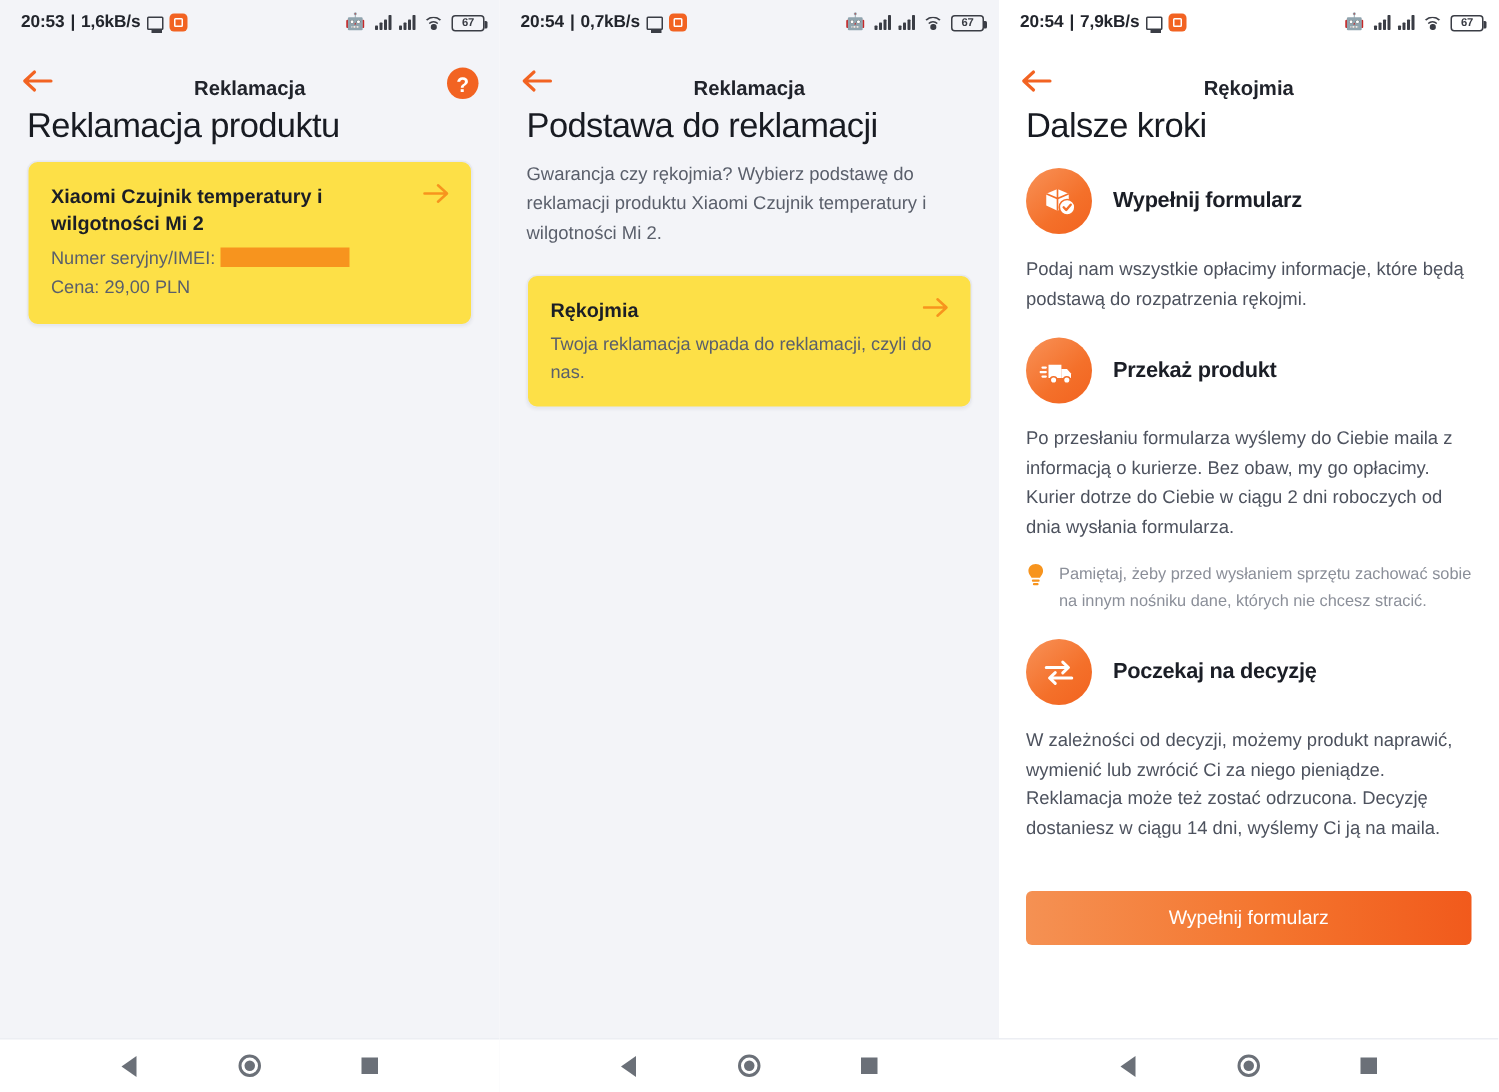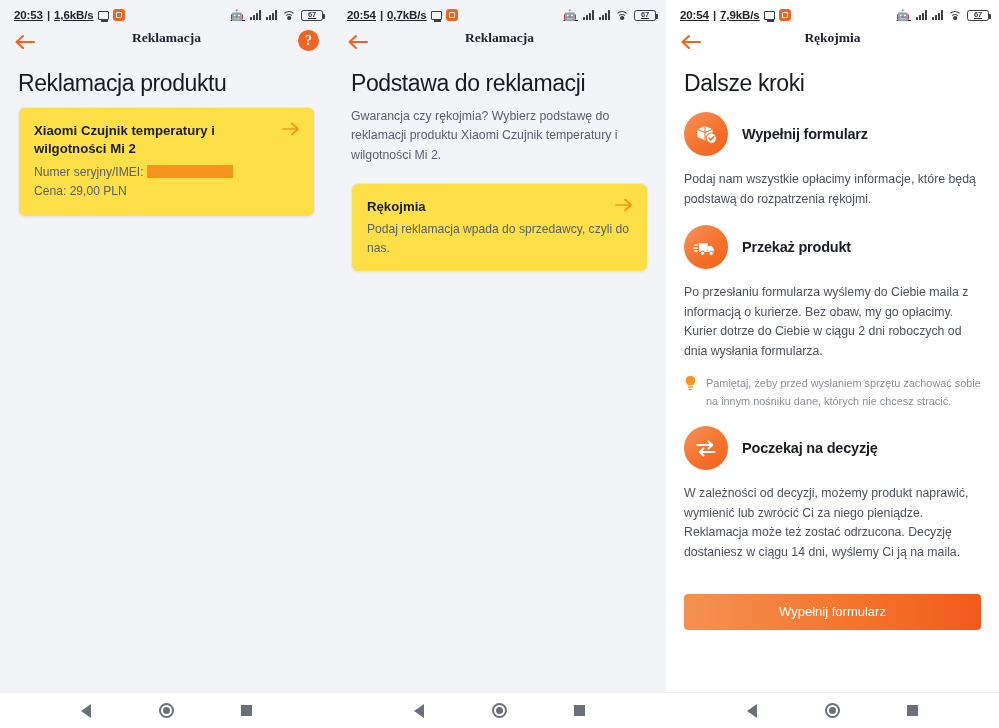--- a/index.html
+++ b/index.html
@@ -18,21 +18,20 @@
   }
   .phone.white { background: #ffffff; }
 
   
   .statusbar {
     height: 30px; flex: 0 0 30px;
     display: flex; align-items: center;
     padding: 0 10px 0 14px;
     font-size: 11.5px; font-weight: bold; color: #22252c;
     letter-spacing: -0.1px;
-    text-decoration: underline;
   }
   .sb-left { display: flex; align-items: center; gap: 4px; }
   .sb-right { margin-left: auto; display: flex; align-items: center; gap: 5px; }
   .monitor-glyph {
     width: 11px; height: 9px; border: 1.4px solid #3a3d45; border-radius: 1px;
     position: relative; display:inline-block;
   }
   .monitor-glyph:after{
     content:""; position:absolute; left:2px; bottom:-3.2px; width:7px; height:1.4px; background:#3a3d45;
   }
@@ -65,23 +64,22 @@
   }
   .battery:after {
     content:""; position:absolute; right:-3px; top:3px; width:1.8px; height:5px;
     background:#3a3d45; border-radius:0 1px 1px 0;
   }
   .battery b { font-size: 7.5px; font-weight: bold; color: #3a3d45; line-height:1; }
 
   
   .appbar {
     height: 36px; flex: 0 0 36px;
-    display: flex; align-items: flex-start; position: relative;
+    display: flex; align-items: flex-end; position: relative;
     padding: 0 14px;
-    font-family: Liberation Serif, serif;
   }
   .back-arrow { width: 24px; height: 24px; display:flex; align-items:center; cursor:pointer; }
   .appbar-title {
     position: absolute; left: 0; right: 0; text-align: center;
     font-size: 13.5px; font-weight: bold; color: #20232b; pointer-events: none;
   }
   .help-badge {
     margin-left: auto; width: 21px; height: 21px; border-radius: 50%;
     background: #f26322; color: #fff; font-size: 14px; font-weight: bold;
     display: flex; align-items: center; justify-content: center; cursor: pointer;
@@ -289,21 +287,21 @@
       <h1 class="page-title">Podstawa do reklamacji</h1>
       <p class="lede">Gwarancja czy rękojmia? Wybierz podstawę do reklamacji produktu Xiaomi Czujnik temperatury i wilgotności Mi 2.</p>
 
       <div class="card">
         <span class="chevron">
           <svg width="18" height="14" viewBox="0 0 18 14">
               <path d="M10 1.5 L16 7 L10 12.5 M1 7 H15.5" stroke="#f7941e" stroke-width="1.7" fill="none" stroke-linecap="round" stroke-linejoin="round"></path>
             </svg>
         </span>
         <div class="card-title">Rękojmia</div>
-        <div class="card-sub">Podaj reklamacja wpada do sprzedawcy, czyli do nas.</div>
+        <div class="card-sub">Twoja reklamacja wpada do reklamacji, czyli do nas.</div>
       </div>
     </div>
 
     <div class="navbar">
       <span class="nav-btn">
           <span class="tri"></span>
         </span>
       <span class="nav-btn">
           <span class="circ">
             <i></i>

